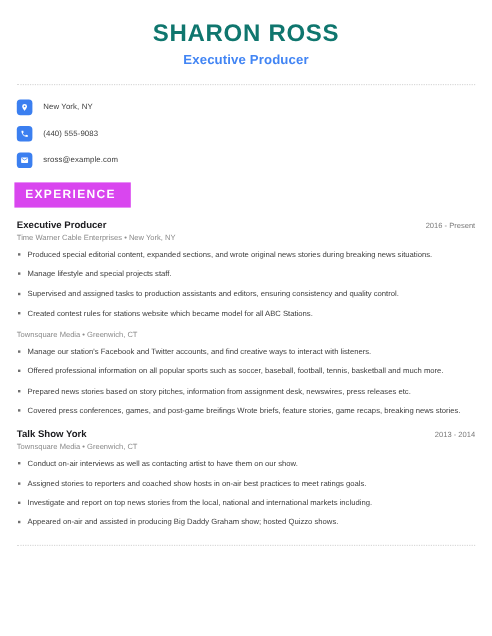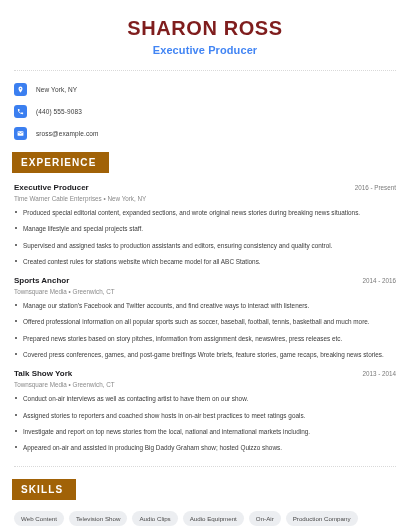--- a/index.html
+++ b/index.html
@@ -12,21 +12,21 @@
     overflow: hidden;
   }
   .page { width: 410px; height: 530px; position: relative; padding: 0 14px; }
 
   
   .header { padding-top: 16px; text-align: center; }
   .name {
     font-size: 20px;
     font-weight: bold;
     letter-spacing: 0.6px;
-    color: #7f1d1d;
+    color: #0f766e;
     line-height: 1.2;
   }
   .job-title {
     font-size: 11px;
     font-weight: bold;
     color: #4285f4;
     margin-top: 4px;
     letter-spacing: 0.1px;
   }
   .rule {
@@ -51,21 +51,21 @@
     justify-content: center;
     flex: none;
     margin-right: 9px;
   }
   .ico svg { display: block; }
   .contact-text { font-size: 6.5px; color: #3b3b3b; letter-spacing: .1px; }
 
   
   .badge {
     display: inline-block;
-    background: #a16207;
+    background: #d946ef;
     color: #ffffff;
     font-size: 10px;
     font-weight: bold;
     letter-spacing: 1.1px;
     padding: 5px 13px 5px 9px;
     margin-left: -2px;
   }
   .section { margin-top: 12px; }
 
   
@@ -161,24 +161,20 @@
       <div class="job-org">Time Warner Cable Enterprises  •  New York, NY</div>
       <ul class="bullets">
         <li>Produced special editorial content, expanded sections, and wrote original news stories during breaking news situations.</li>
         <li>Manage lifestyle and special projects staff.</li>
         <li>Supervised and assigned tasks to production assistants and editors, ensuring consistency and quality control.</li>
         <li>Created contest rules for stations website which became model for all ABC Stations.</li>
       </ul>
     </div>
 
     <div class="job">
-      <div class="job-head">
-        <span class="job-role">Sports Anchor</span>
-        <span class="job-date">2014 - 2016</span>
-      </div>
       <div class="job-org">Townsquare Media  •  Greenwich, CT</div>
       <ul class="bullets">
         <li>Manage our station's Facebook and Twitter accounts, and find creative ways to interact with listeners.</li>
         <li>Offered professional information on all popular sports such as soccer, baseball, football, tennis, basketball and much more.</li>
         <li>Prepared news stories based on story pitches, information from assignment desk, newswires, press releases etc.</li>
         <li>Covered press conferences, games, and post-game breifings Wrote briefs, feature stories, game recaps, breaking news stories.</li>
       </ul>
     </div>
 
     <div class="job">
@@ -191,26 +187,14 @@
         <li>Conduct on-air interviews as well as contacting artist to have them on our show.</li>
         <li>Assigned stories to reporters and coached show hosts in on-air best practices to meet ratings goals.</li>
         <li>Investigate and report on top news stories from the local, national and international markets including.</li>
         <li>Appeared on-air and assisted in producing Big Daddy Graham show; hosted Quizzo shows.</li>
       </ul>
     </div>
   </div>
 
   <div class="rule"></div>
 
-  <div class="section">
-    <div class="badge">SKILLS</div>
-    <div class="skills-wrap">
-      <span class="pill">Web Content</span>
-      <span class="pill">Television Show</span>
-      <span class="pill">Audio Clips</span>
-      <span class="pill">Audio Equipment</span>
-      <span class="pill">On-Air</span>
-      <span class="pill">Production Company</span>
-
-    </div>
-  </div>
 
 </div>
 
 </body></html>

